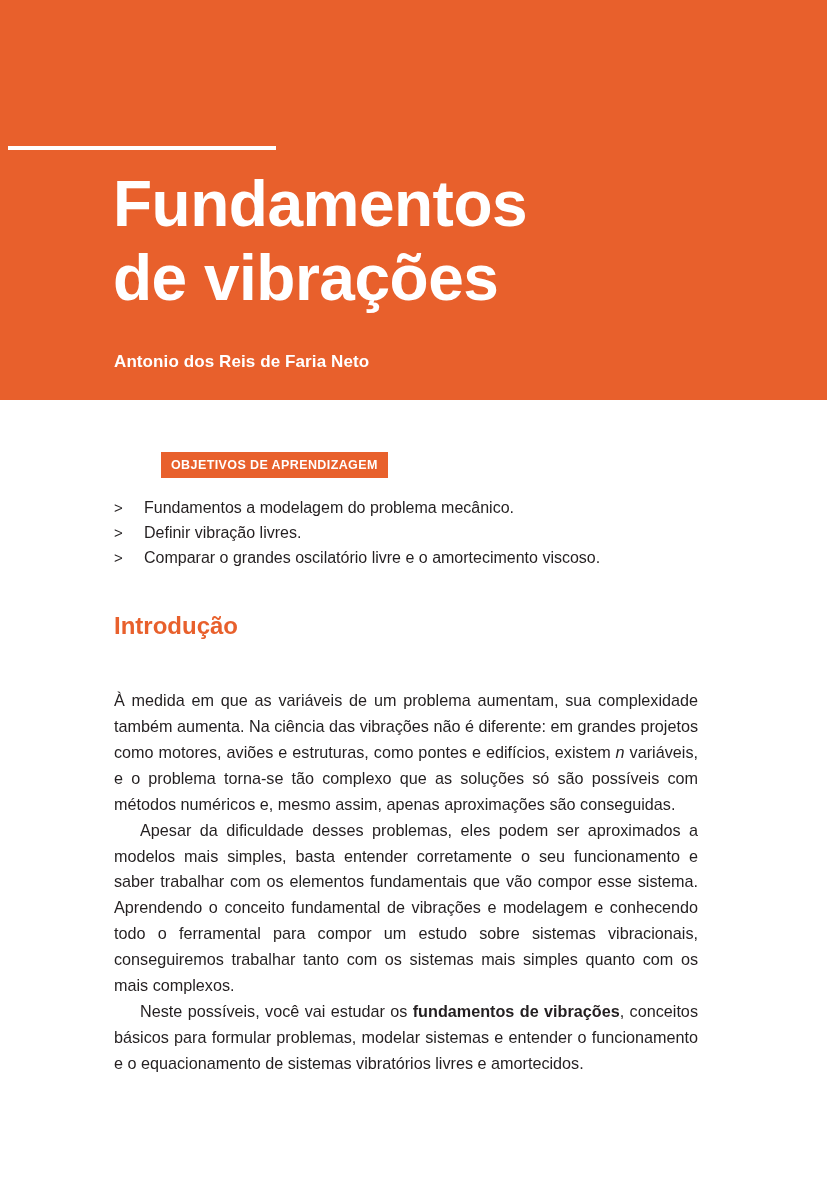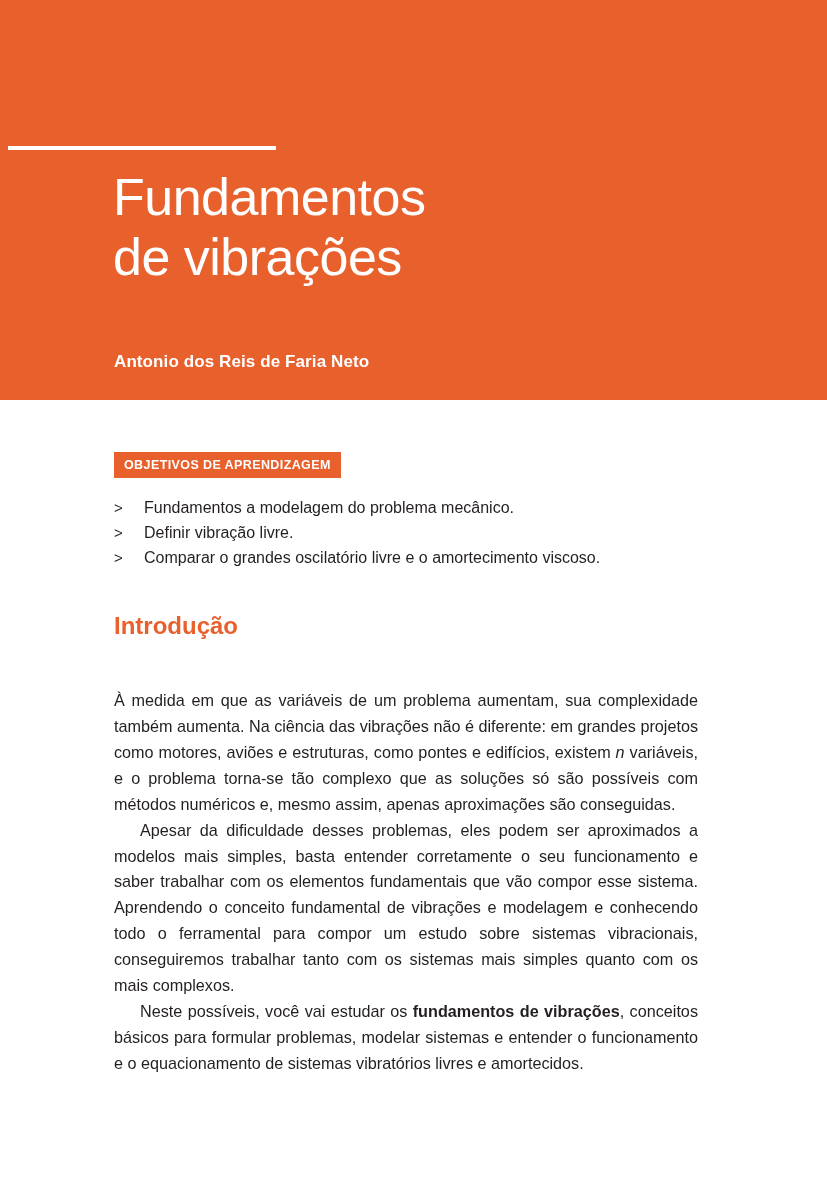--- a/index.html
+++ b/index.html
@@ -32,22 +32,22 @@
     width: 268px;
     height: 4px;
     background: #ffffff;
   }
   .chapter-title {
     position: absolute;
     left: 113px;
     top: 168px;
     width: 640px;
     color: #ffffff;
-    font-size: 52px;
-    font-weight: normal;
+    font-size: 64px;
+    font-weight: bold;
     line-height: 1.15;
     letter-spacing: -0.5px;
     white-space: pre-line;
   }
   .author {
     position: absolute;
     left: 114px;
     top: 352px;
     width: 640px;
     color: #ffffff;
@@ -64,20 +64,21 @@
     width: 600px;
   }
   .objectives-title {
     display: inline-block;
     background: #e8602c;
     color: #ffffff;
     font-size: 12.5px;
     font-weight: bold;
     letter-spacing: 0.4px;
     padding: 6px 10px 6px 10px;
+    margin-left: 47px;
   }
   .objectives-list {
     margin: 18px 0 0 0;
     padding: 0;
     list-style: none;
   }
   .objectives-list li {
     display: flex;
     align-items: baseline;
     font-size: 16px;
@@ -135,21 +136,21 @@
 
 <div class="objectives">
   <div class="objectives-title">OBJETIVOS DE APRENDIZAGEM</div>
   <ul class="objectives-list">
     <li>
       <span class="marker">&gt;</span>
       <span>Fundamentos a modelagem do problema mecânico.</span>
     </li>
     <li>
       <span class="marker">&gt;</span>
-      <span>Definir vibração livre.</span>
+      <span>Definir vibração livres.</span>
     </li>
     <li>
       <span class="marker">&gt;</span>
       <span>Comparar o grandes oscilatório livre e o amortecimento viscoso.</span>
     </li>
   </ul>
 </div>
 
 <div class="section-heading">Introdução</div>
 

